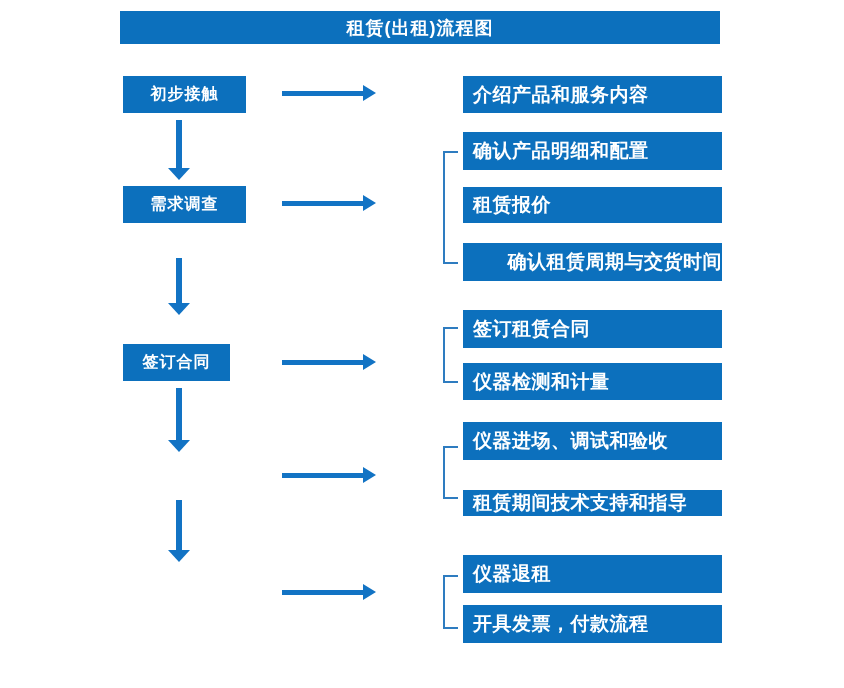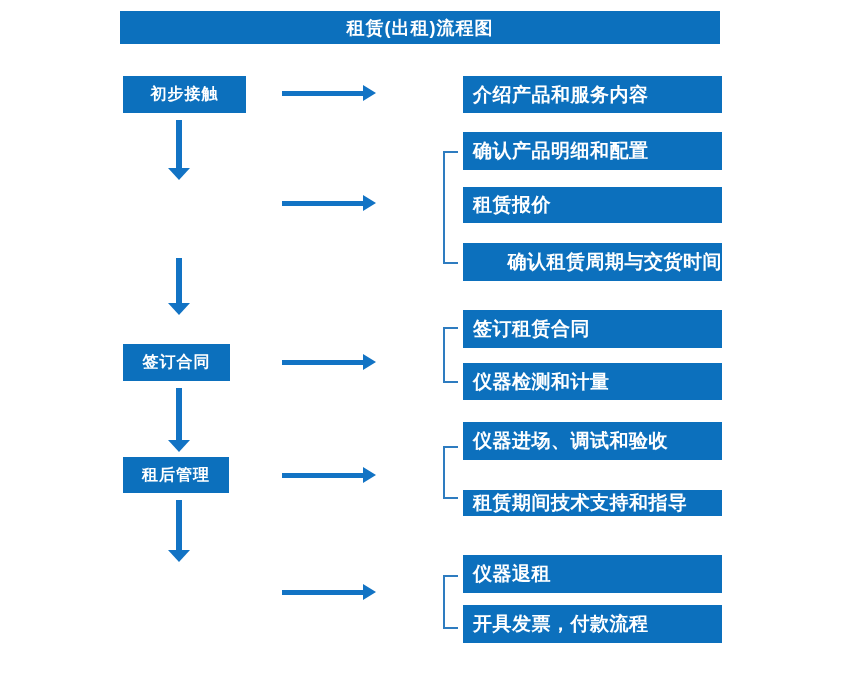--- a/index.html
+++ b/index.html
@@ -39,25 +39,25 @@
 
 <div class="canvas">
 
   <div class="title-bar">
     <span>租赁(出租)流程图</span>
   </div>
 
   <div class="box box-left" style="left:103px;top:76px;width:123px;height:37px;">
     <span>初步接触</span>
   </div>
+  <div class="box box-left" style="left:103px;top:186px;width:123px;height:37px;">
+    <span>需求调查</span>
+  </div>
   <div class="box box-left" style="left:103px;top:344px;width:107px;height:37px;">
     <span>签订合同</span>
-  </div>
-  <div class="box box-left" style="left:103px;top:457px;width:106px;height:36px;">
-    <span>租后管理</span>
   </div>
 
   <div class="varrow" style="top:120px;height:60px;">
     <div class="shaft"></div>
     <div class="head"></div>
   </div>
   <div class="varrow" style="top:258px;height:57px;">
     <div class="shaft"></div>
     <div class="head"></div>
   </div>

